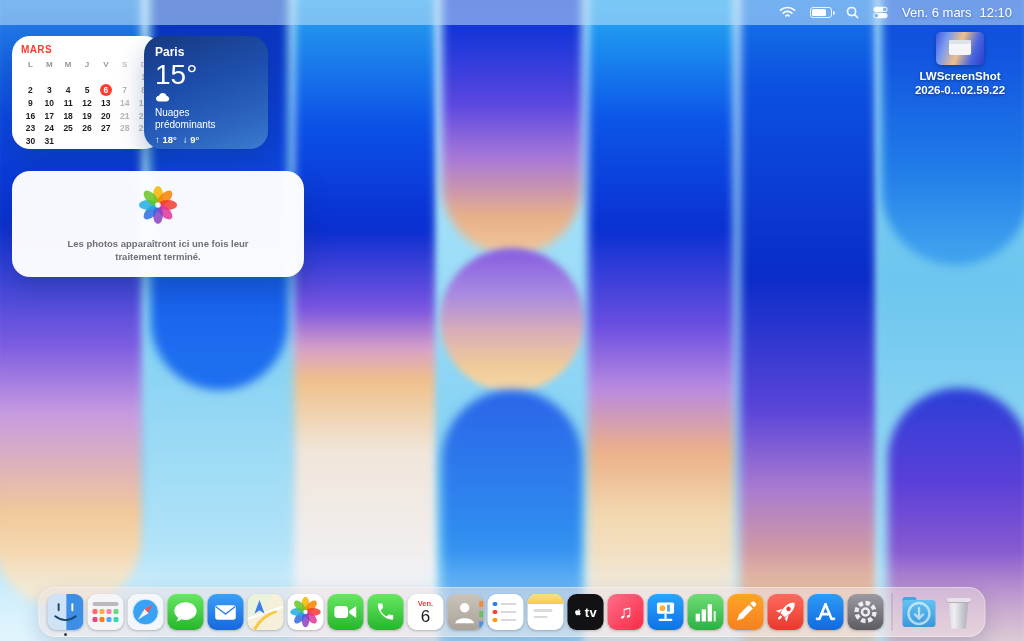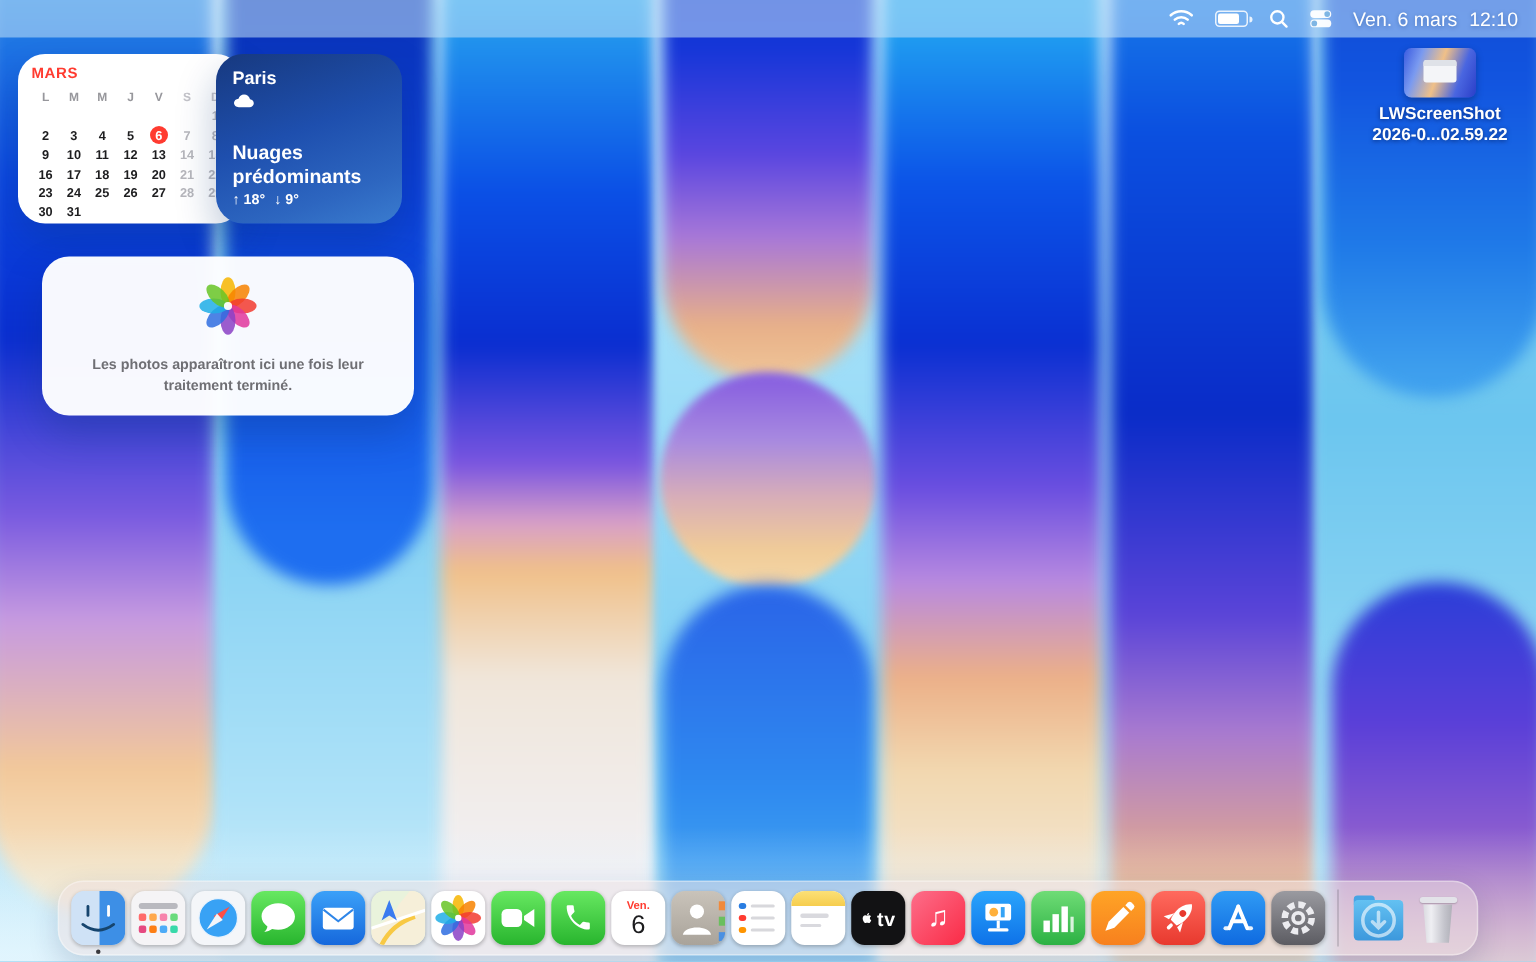--- a/index.html
+++ b/index.html
@@ -65,23 +65,23 @@
   .cal-grid span.hdr.dim { color:#c3c3c8; }
   .cal-grid span.dim { color:#b7b7bc; }
   .cal-grid span.today { color:#fff; }
   .cal-grid span.today i { font-style:normal; width:12.5px; height:12.5px; border-radius:50%;
     background:#ff3b30; display:flex; align-items:center; justify-content:center; }
   .w-weather { left:144px; top:36px; width:124px; height:113px; color:#fff; padding:9px 11px;
     background:linear-gradient(160deg,#17397f 0%,#1e4fae 45%,#2d66c0 78%,#3a7ccf 100%); }
   .w-weather .city { font-size:12px; font-weight:700; }
   .w-weather .temp { font-size:28px; font-weight:300; line-height:1.05; margin-top:1px; }
   .w-weather .cloud { font-size:12px; line-height:1; margin-top:3px; }
-  .w-weather .cond { font-size:13px; font-weight:700; line-height:1.2; margin-top:20px; width:86px; }
+  .w-weather .cond { font-size:10px; font-weight:400; line-height:1.2; margin-top:3px; width:86px; }
   .w-weather .hilo { font-size:9.5px; font-weight:600; margin-top:3px; display:flex; gap:6px; }
-  .w-photos { left:28px; top:171px; width:248px; height:106px; background:rgba(255,255,255,.97);
+  .w-photos { left:12px; top:171px; width:292px; height:106px; background:rgba(255,255,255,.97);
     display:flex; flex-direction:column; align-items:center; justify-content:center; gap:8px; }
   .w-photos .msg { width:204px; text-align:center; font-size:9.5px; font-weight:700; color:#6f6f74; line-height:1.4; }
 
   
   .desk-icons { position:absolute; right:8px; top:32px; width:112px; display:flex; flex-direction:column;
     align-items:center; gap:16px; z-index:5; }
   .desk-item { display:flex; flex-direction:column; align-items:center; cursor:default; }
   .thumb { border-radius:5px; box-shadow:0 2px 5px rgba(0,20,60,.35); position:relative; overflow:hidden; }
   .thumb.t-window { width:48px; height:33px;
     background:linear-gradient(110deg,#3a5ae0 0%,#7a9af0 22%,#f0c088 48%,#4a66e0 75%,#2a3ec8 100%); }
@@ -252,20 +252,21 @@
       <span></span>
       <span></span>
       <span></span>
       <span class="dim"></span>
       <span class="dim"></span>
     </div>
 </div>
 
 <div class="widget w-weather">
   <div class="city">Paris</div>
+  <div class="temp">15°</div>
   <div class="cloud">
     <svg width="15" height="10" viewBox="0 0 15 10">
         <path fill="#fff" d="M4.2 9.5h7.1c1.6 0 2.9-1.2 2.9-2.7 0-1.4-1.1-2.5-2.5-2.7C11.2 2.3 9.6 1 7.7 1 5.9 1 4.4 2.2 4 3.8 2.3 3.9 1 5.1 1 6.7c0 1.5 1.4 2.8 3.2 2.8z"></path>
       </svg>
   </div>
   <div class="cond">Nuages prédominants</div>
   <div class="hilo">
     <span>↑ 18°</span>
     <span>↓ 9°</span>
   </div>

